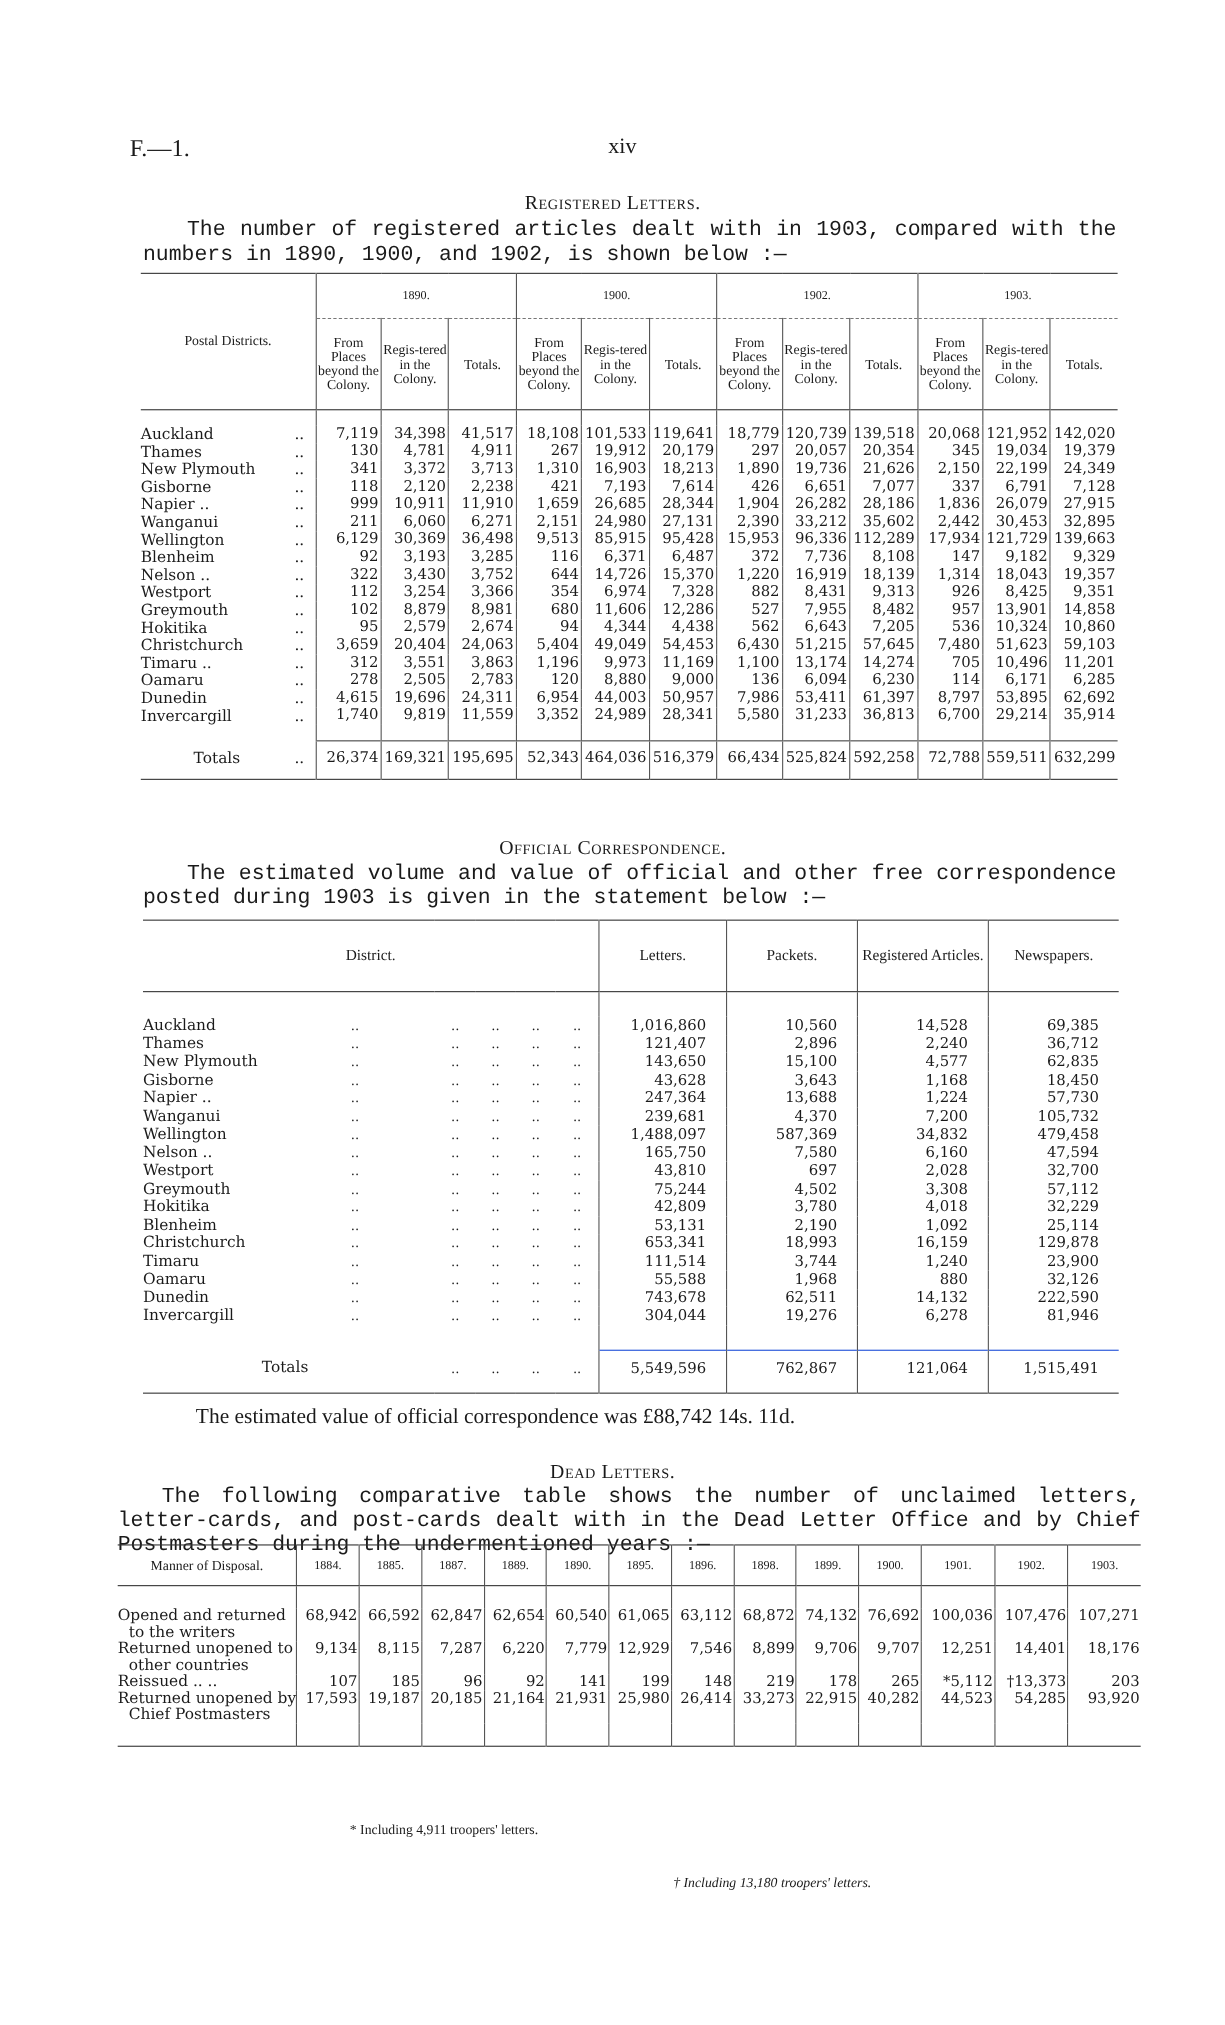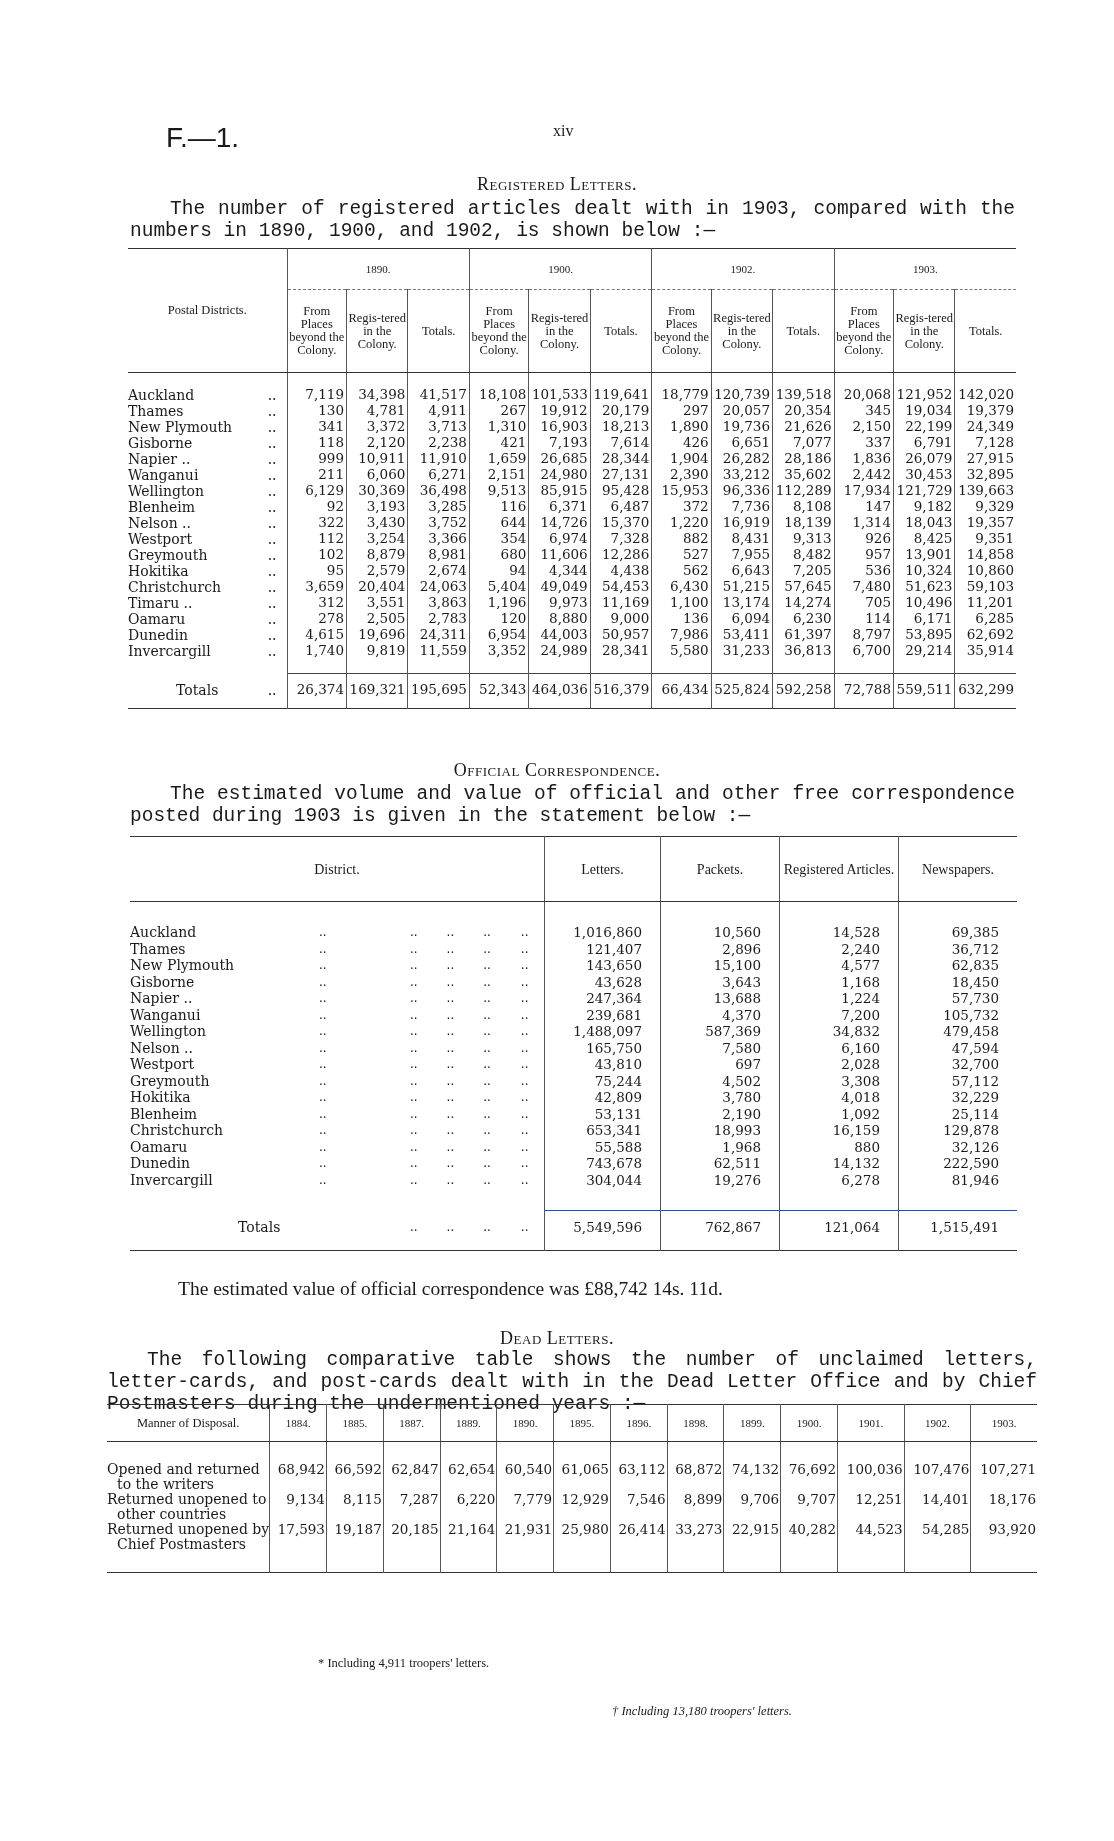--- a/index.html
+++ b/index.html
@@ -1,22 +1,22 @@
 <!DOCTYPE html>
 <html><head>
 <meta charset="utf-8">
 <style>
   html, body { margin: 0; padding: 0; background: #ffffff; }
   body {
     width: 1114px; height: 1841px; position: relative; overflow: hidden;
     font-family: "DejaVu Serif", "Liberation Serif", serif;
     color: #1a1a1a;
   }
-  .page-id { position: absolute; left: 118px; top: 122px; font-size: 28px; font-family: Liberation Sans, sans-serif; margin-left: 48px; }
-  .page-num { position: absolute; left: 553px; top: 122px; font-size: 16px; font-family: "Liberation Serif", serif; }
+  .page-id { position: absolute; left: 118px; top: 122px; font-size: 22px; font-family: Liberation Serif, serif; }
+  .page-num { position: absolute; left: 553px; top: 122px; font-size: 20px; font-family: "Liberation Serif", serif; }
   .sec-title {
     position: absolute; left: 0; width: 1114px; text-align: center;
     font-variant: small-caps; font-family: "Liberation Serif", serif; font-size: 18px; letter-spacing: 0.5px;
   }
   .para {
     position: absolute; left: 130px; width: 885px; font-family: Liberation Mono, monospace;
     font-size: 19.5px; line-height: 22px; text-indent: 40px; text-align: justify;
   }
   table { border-collapse: collapse; position: absolute; }
   td, th { padding: 0; }
@@ -568,20 +568,32 @@
         <td class="dots">..</td>
         <td class="dots">..</td>
         <td class="dots">..</td>
         <td class="dots">..</td>
         <td class="num vl">653,341</td>
         <td class="num vl">18,993</td>
         <td class="num vl">16,159</td>
         <td class="num vl">129,878</td>
       </tr>
       <tr>
+        <td class="name" style="width: 120px;">Timaru</td>
+        <td class="dots">..</td>
+        <td class="dots">..</td>
+        <td class="dots">..</td>
+        <td class="dots">..</td>
+        <td class="dots">..</td>
+        <td class="num vl">111,514</td>
+        <td class="num vl">3,744</td>
+        <td class="num vl">1,240</td>
+        <td class="num vl">23,900</td>
+      </tr>
+      <tr>
         <td class="name" style="width: 120px;">Oamaru</td>
         <td class="dots">..</td>
         <td class="dots">..</td>
         <td class="dots">..</td>
         <td class="dots">..</td>
         <td class="dots">..</td>
         <td class="num vl">55,588</td>
         <td class="num vl">1,968</td>
         <td class="num vl">880</td>
         <td class="num vl">32,126</td>
@@ -705,20 +717,38 @@
         <td class="num vl">7,546</td>
         <td class="num vl">8,899</td>
         <td class="num vl">9,706</td>
         <td class="num vl">9,707</td>
         <td class="num vl">12,251</td>
         <td class="num vl">14,401</td>
         <td class="num vl">18,176</td>
       </tr>
       <tr>
         <td class="name">
+          <div style="text-align: justify; white-space: nowrap;">Reissued  ..  ..</div>
+        </td>
+        <td class="num vl">107</td>
+        <td class="num vl">185</td>
+        <td class="num vl">96</td>
+        <td class="num vl">92</td>
+        <td class="num vl">141</td>
+        <td class="num vl">199</td>
+        <td class="num vl">148</td>
+        <td class="num vl">219</td>
+        <td class="num vl">178</td>
+        <td class="num vl">265</td>
+        <td class="num vl">*5,112</td>
+        <td class="num vl">†13,373</td>
+        <td class="num vl">203</td>
+      </tr>
+      <tr>
+        <td class="name">
           <div style="text-align: justify; white-space: nowrap;">Returned unopened by</div>
           <div class="cont">Chief Postmasters</div>
         </td>
         <td class="num vl">17,593</td>
         <td class="num vl">19,187</td>
         <td class="num vl">20,185</td>
         <td class="num vl">21,164</td>
         <td class="num vl">21,931</td>
         <td class="num vl">25,980</td>
         <td class="num vl">26,414</td>

